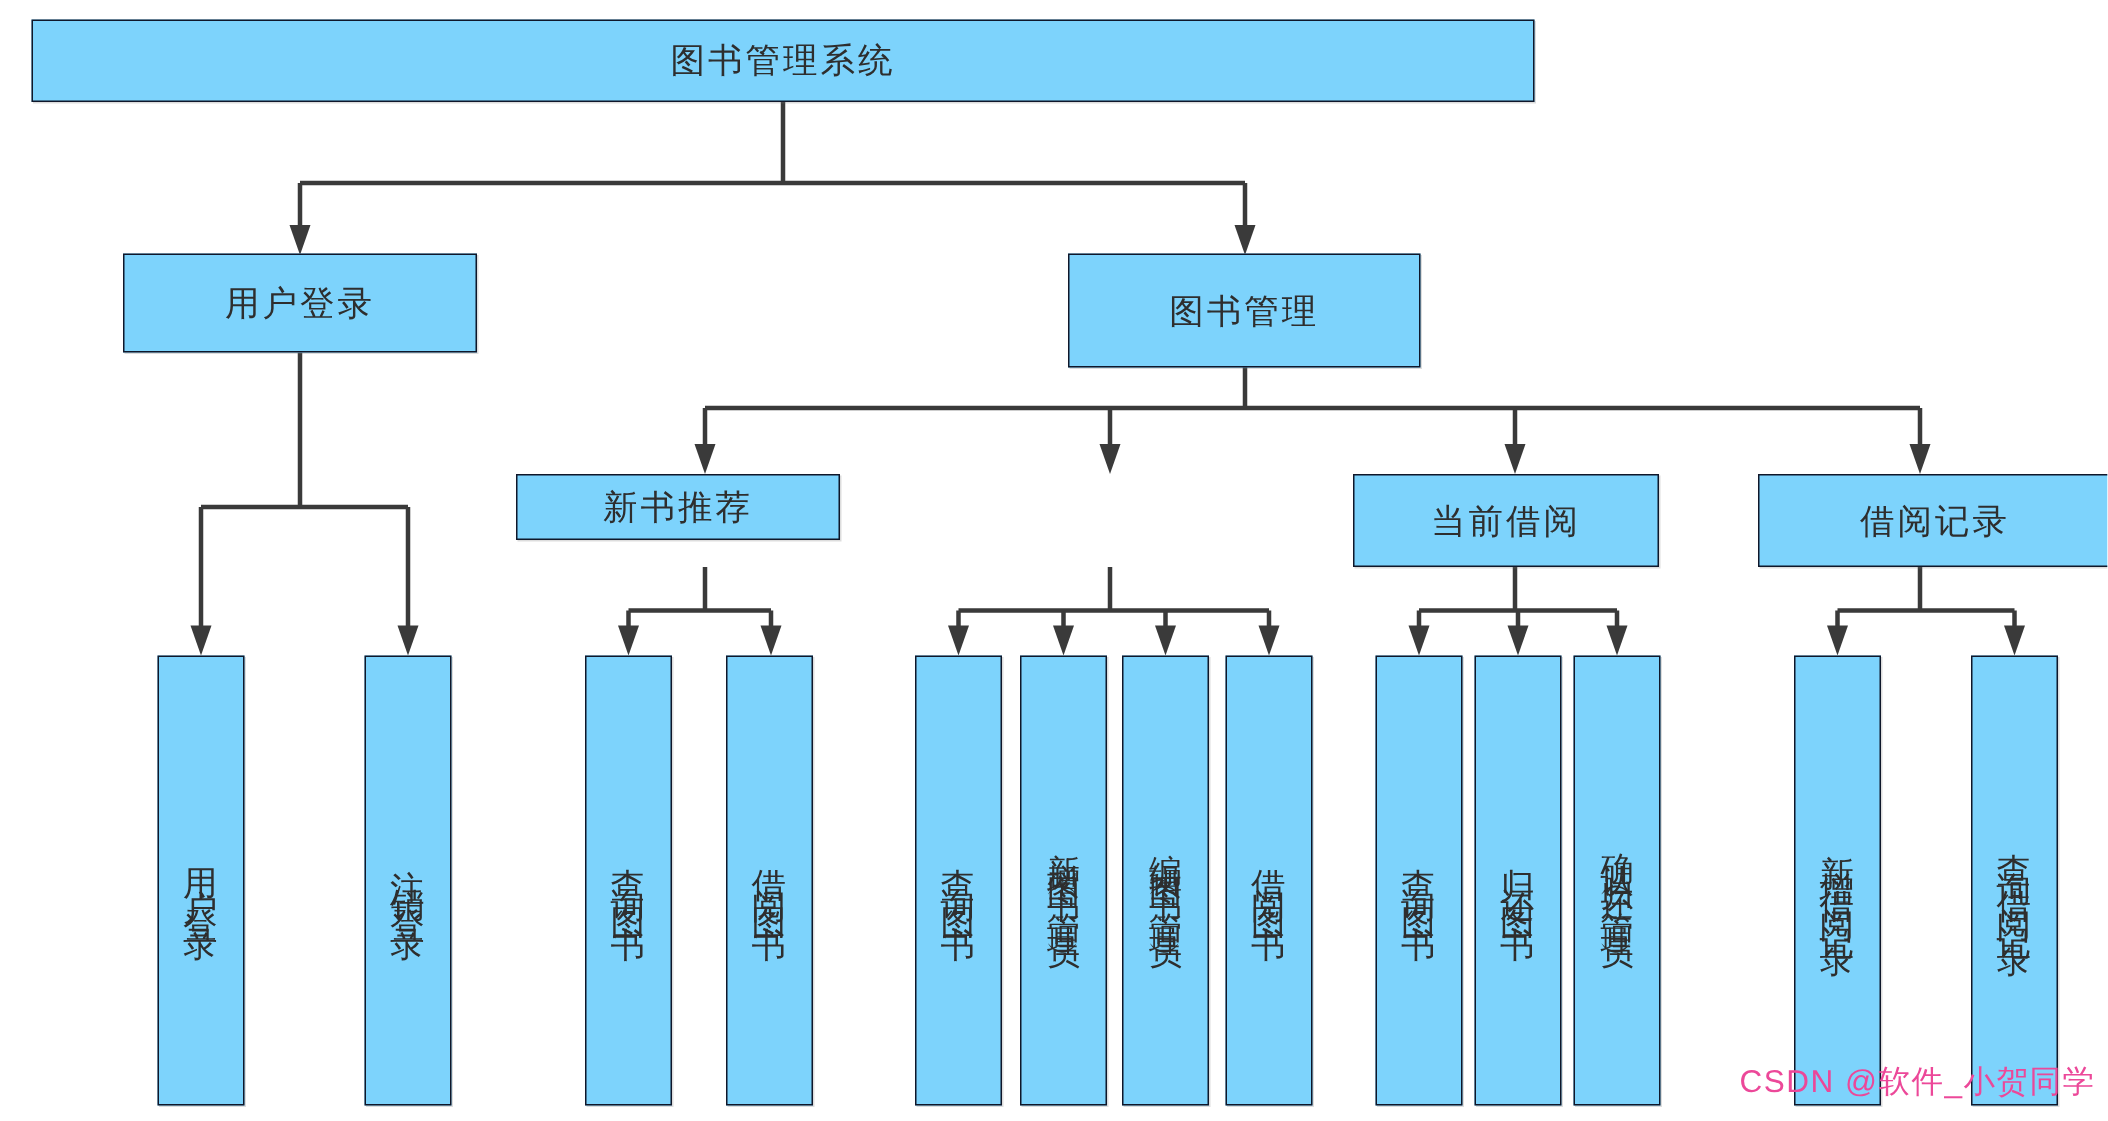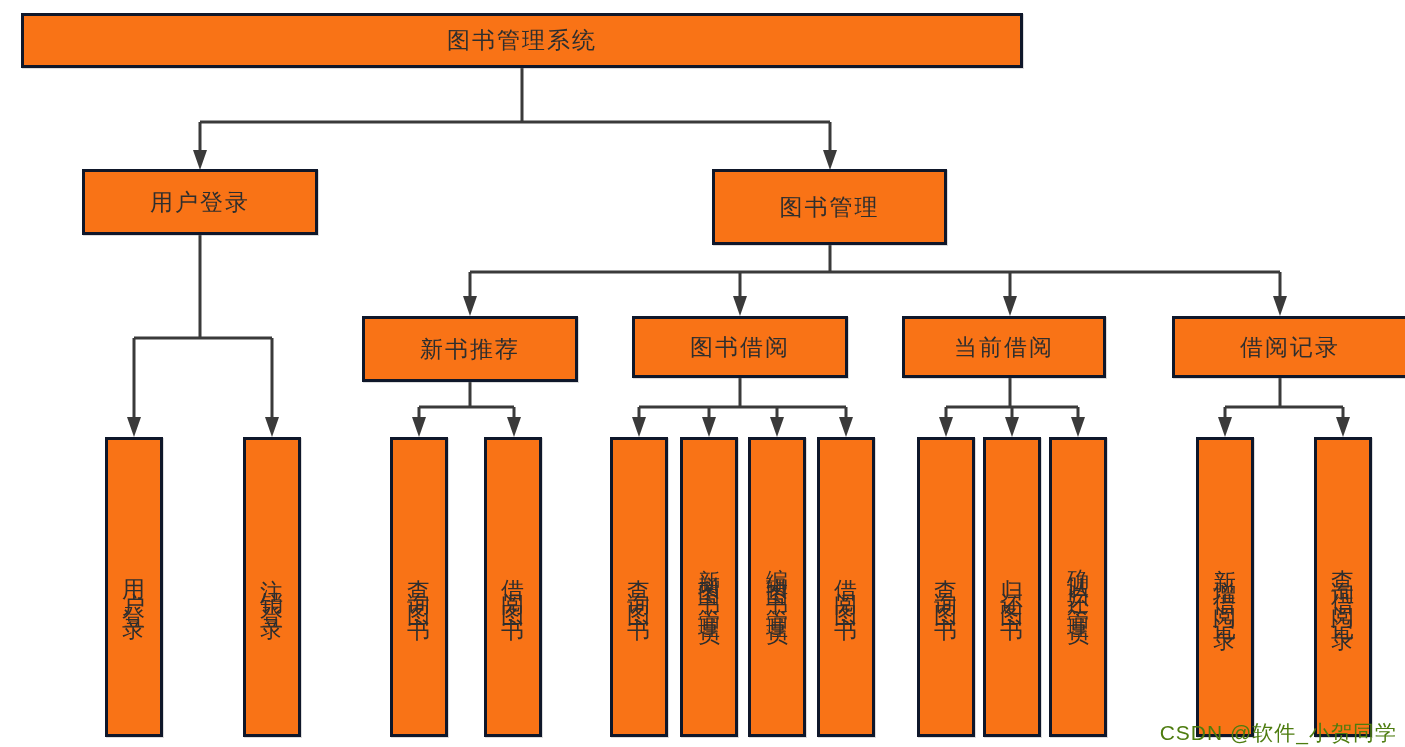--- a/index.html
+++ b/index.html
@@ -13,22 +13,22 @@
   }
   #wires {
     position: absolute;
     left: 0; top: 0;
     width: 1405px; height: 747px;
     z-index: 0;
   }
   .box {
     position: absolute;
     box-sizing: border-box;
-    border: 3px solid #0f172a;
-    background: #f97316;
+    border: 1px solid #0f172a;
+    background: #7dd3fc;
     color: #2e2e2e;
     display: flex;
     align-items: center;
     justify-content: center;
     font-size: 23px;
     z-index: 1;
     box-shadow: 1px 1px 0 rgba(120,120,120,0.25);
   }
   .hbox { letter-spacing: 2px; }
   .leaf {
@@ -37,23 +37,23 @@
     top: 437px;
     writing-mode: vertical-rl;
     letter-spacing: 13px;
     line-height: 52px;
   }
   .leaf.mid  { letter-spacing: 12px; }
   .leaf.tight { letter-spacing: 8px; font-size: 22px; }
   #watermark {
     position: absolute;
     right: 8px;
-    bottom: 0;
+    bottom: 12px;
     font-size: 21px;
-    color: #4d7c0f;
+    color: #ec4899;
     letter-spacing: 1px;
     z-index: 2;
     white-space: nowrap;
   }
 </style>
 </head>
 <body>
 
 <div id="canvas">
 
@@ -88,22 +88,21 @@
       <polygon points="1218,417 1232,417 1225,437"></polygon>
       <polygon points="1336,417 1350,417 1343,437"></polygon>
     </g>
   </svg>
 
   <div class="box hbox" style="left:21px; top:13px; width:1002px; height:55px">图书管理系统</div>
 
   <div class="box hbox" style="left:82px; top:169px; width:236px; height:66px">用户登录</div>
   <div class="box hbox" style="left:712px; top:169px; width:235px; height:76px">图书管理</div>
 
-  <div class="box hbox" style="left:362px; top:316px; width:216px; height:66px">新书推荐</div>
-  <div class="box hbox" style="left:632px; top:316px; width:216px; height:62px">图书借阅</div>
+  <div class="box hbox" style="left:344px; top:316px; width:216px; height:44px">新书推荐</div>
   <div class="box hbox" style="left:902px; top:316px; width:204px; height:62px">当前借阅</div>
   <div class="box hbox" style="left:1172px; top:316px; width:236px; height:62px">借阅记录</div>
 
   <div class="box leaf" style="left:105px">用户登录</div>
   <div class="box leaf" style="left:243px">注销登录</div>
 
   <div class="box leaf" style="left:390px">查询图书</div>
   <div class="box leaf" style="left:484px">借阅图书</div>
 
   <div class="box leaf" style="left:610px">查询图书</div>

